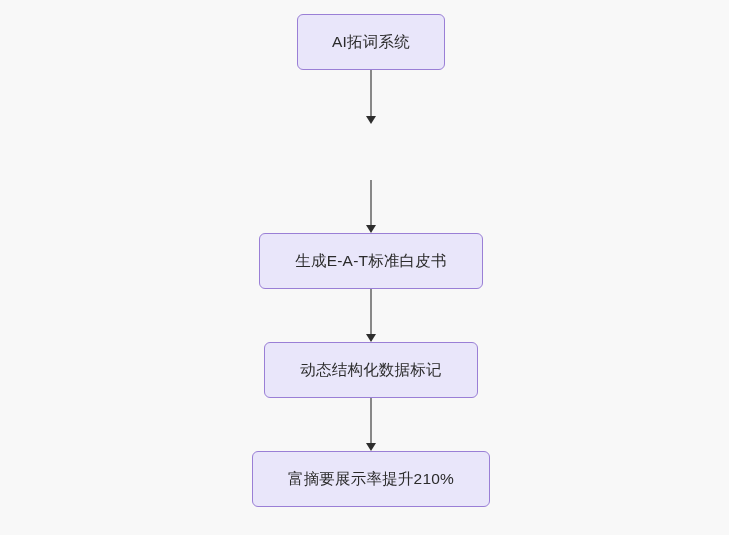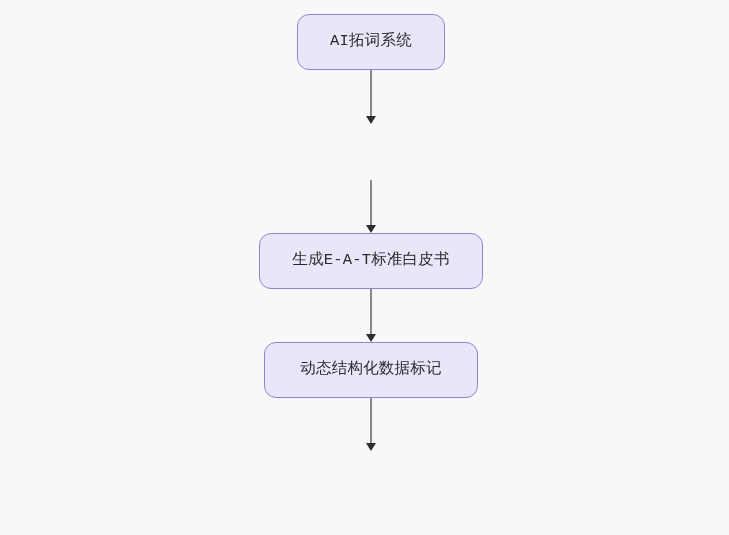--- a/index.html
+++ b/index.html
@@ -16,30 +16,29 @@
   #flowchart {
     position: relative;
     width: 729px;
     height: 535px;
   }
   .node {
     position: absolute;
     box-sizing: border-box;
     background: #e9e6fa;
     border: 1.6px solid #9a7fd6;
-    border-radius: 12px;
+    border-radius: 6px;
     display: flex;
     align-items: center;
     justify-content: center;
     color: #2b2b2b;
     font-size: 15.5px;
     letter-spacing: 0.2px;
     line-height: 1;
     white-space: nowrap;
-    font-family: Liberation Mono, monospace;
   }
   .node-label {
     display: block;
     padding: 0 4px;
   }
   .edge {
     position: absolute;
   }
   .edge-line {
     position: absolute;
@@ -82,14 +81,17 @@
 
   <div class="node" id="node-0" style="left: 297px; top: 14px; width: 148px; height: 56px; background: rgb(233, 230, 250); border-color: rgb(154, 127, 214); color: rgb(43, 43, 43);">
     <span class="node-label">AI拓词系统</span>
   </div>
   <div class="node" id="node-3" style="left: 264px; top: 342px; width: 214px; height: 56px; background: rgb(233, 230, 250); border-color: rgb(154, 127, 214); color: rgb(43, 43, 43);">
     <span class="node-label">动态结构化数据标记</span>
   </div>
   <div class="node" id="node-2" style="left: 259px; top: 233px; width: 224px; height: 56px; background: rgb(233, 230, 250); border-color: rgb(154, 127, 214); color: rgb(43, 43, 43);">
     <span class="node-label">生成E-A-T标准白皮书</span>
   </div>
+  <div class="node" id="node-4" style="left: 252px; top: 451px; width: 238px; height: 56px; background: rgb(233, 230, 250); border-color: rgb(154, 127, 214); color: rgb(43, 43, 43);">
+    <span class="node-label">富摘要展示率提升210%</span>
+  </div>
 
 </div>
 
 </body></html>

